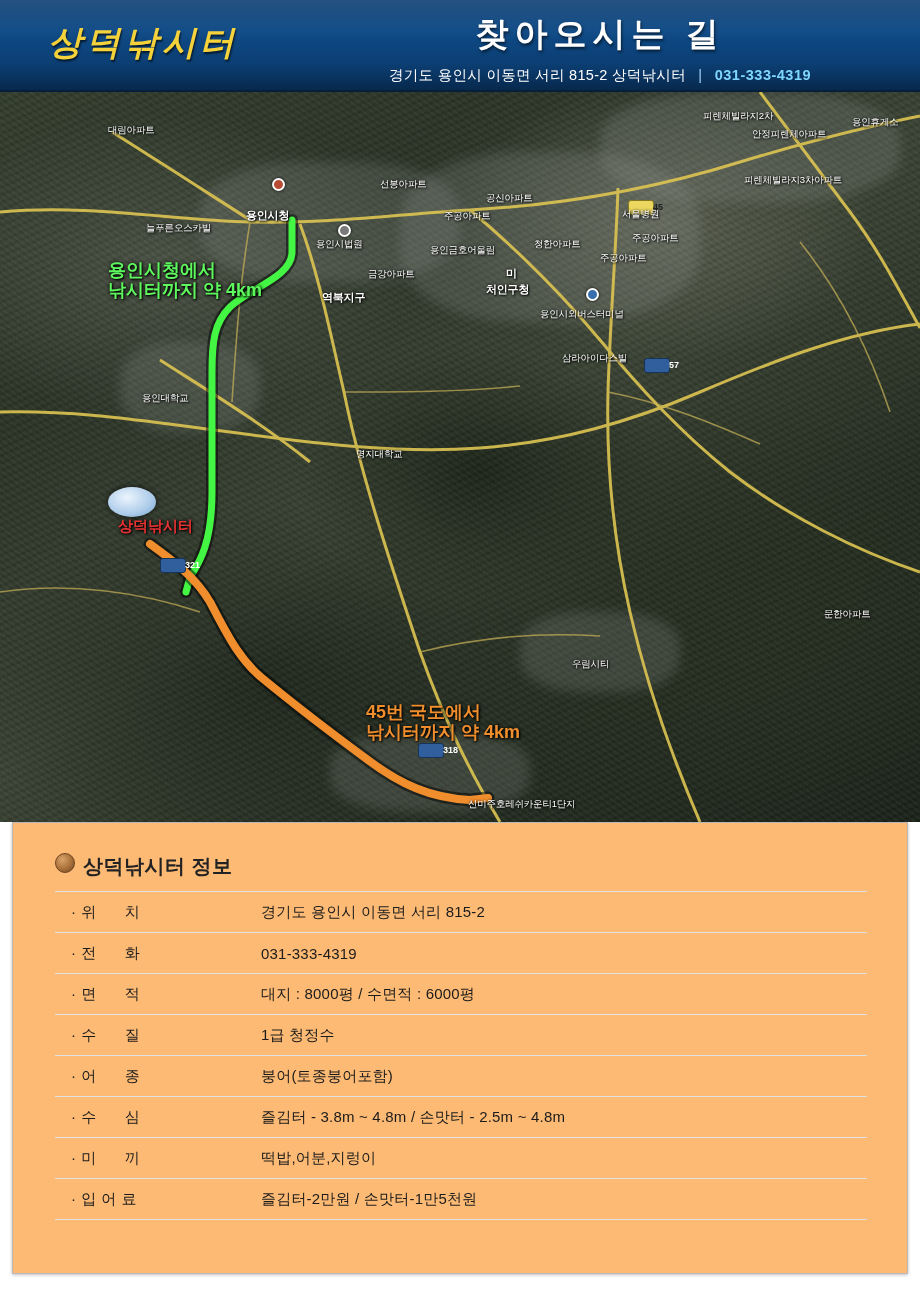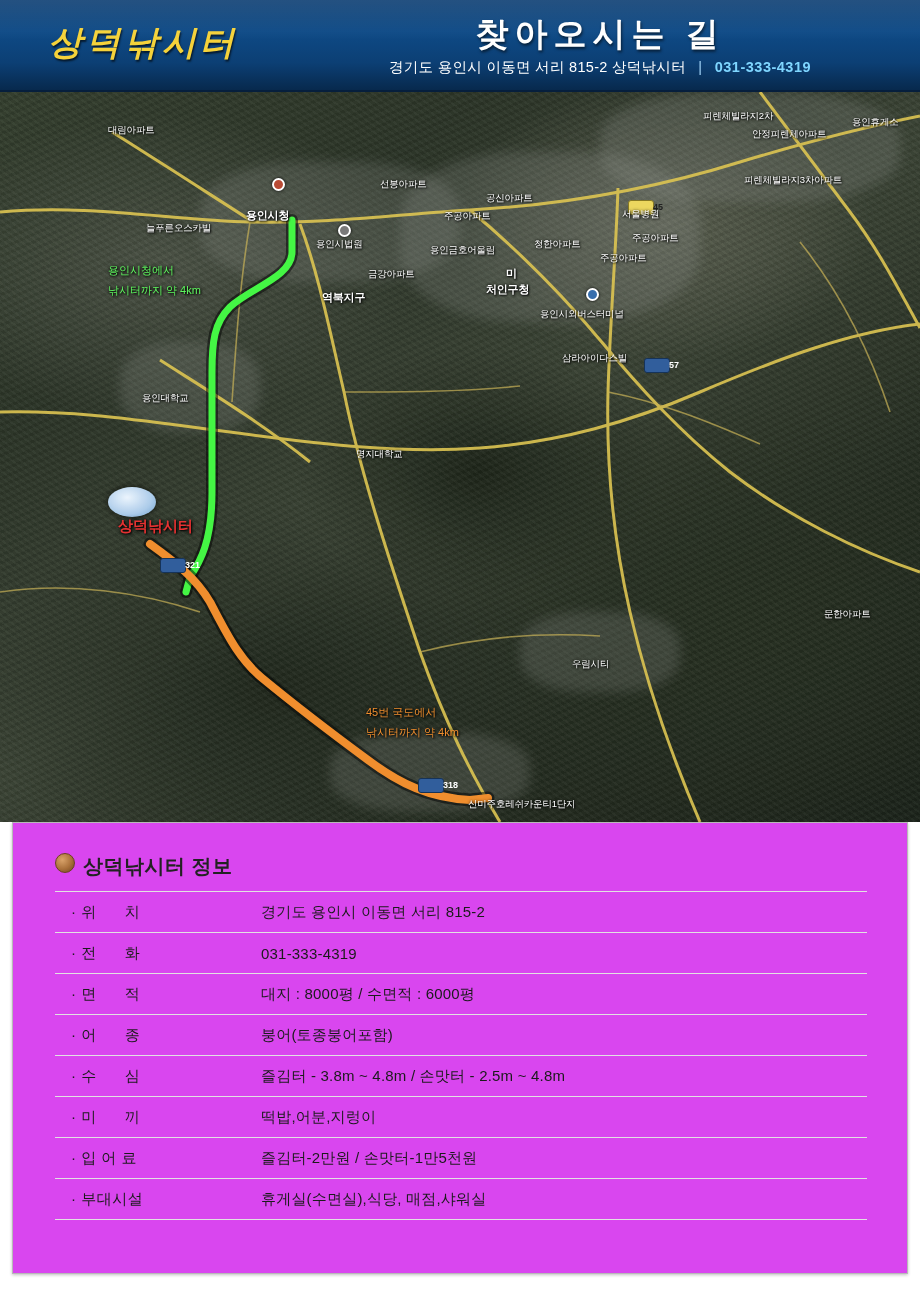--- a/index.html
+++ b/index.html
@@ -51,21 +51,21 @@
   }
   .main-title {
     font-size: 33px;
     font-weight: bold;
     color: #ffffff;
     letter-spacing: 6px;
     line-height: 44px;
     text-shadow: 1px 2px 3px rgba(0,0,0,0.6);
   }
   .sub-line {
-    margin-top: 2px;
+    margin-top: 10px;
     font-size: 14.5px;
     color: #ffffff;
     letter-spacing: 0.3px;
     white-space: nowrap;
   }
   .sub-sep { color: #9fd0f5; margin: 0 8px; }
   .sub-phone { color: #7fd6ff; font-weight: bold; letter-spacing: 0.5px; }
 
   
   .map {
@@ -126,22 +126,22 @@
     box-shadow: 0 0 3px #000;
   }
   .poi-dot.blue { background: #2f6fb8; }
   .poi-dot.gray { background: #7a7a7a; }
 
   
   .route-svg { position: absolute; inset: 0; width: 920px; height: 730px; }
 
   .route-note {
     position: absolute;
-    font-size: 11px;
-    font-weight: normal;
+    font-size: 18px;
+    font-weight: bold;
     line-height: 20px;
     white-space: nowrap;
     text-shadow: 1px 1px 2px #000, 0 0 4px #000;
   }
   .route-note.green { color: #4bff4b; }
   .route-note.orange { color: #ff8c1a; }
   .dest-label {
     position: absolute;
     font-size: 15px;
     font-weight: bold;
@@ -157,21 +157,21 @@
     box-shadow: 0 0 6px rgba(0,0,0,0.7);
   }
 
   
   .info-panel {
     position: absolute;
     left: 12px;
     top: 822px;
     width: 896px;
     height: 452px;
-    background: #d946ef;
+    background: #fdba74;
     border: 1px solid #b8b8b8;
     box-shadow: 0 1px 3px rgba(0,0,0,0.25);
   }
   .info-title {
     position: absolute;
     left: 70px; top: 30px;
     font-size: 20px;
     font-weight: bold;
     color: #222;
     letter-spacing: 0.5px;
@@ -269,21 +269,21 @@
     <div class="route-note green" style="left:108px;top:168px;">
       <div>용인시청에서</div>
       <div>낚시터까지 약 4km</div>
     </div>
     <div class="route-note orange" style="left:366px;top:610px;">
       <div>45번 국도에서</div>
       <div>낚시터까지 약 4km</div>
     </div>
 
     <div class="shield blue" style="left:160px;top:466px;">321</div>
-    <div class="shield blue" style="left:418px;top:686px;">318</div>
+    <div class="shield blue" style="left:418px;top:651px;">318</div>
     <div class="shield blue" style="left:644px;top:266px;">57</div>
     <div class="shield" style="left:628px;top:108px;">45</div>
 
     <div class="poi-dot" style="left:272px;top:86px;"></div>
     <div class="poi-dot gray" style="left:338px;top:132px;"></div>
     <div class="poi-dot blue" style="left:586px;top:196px;"></div>
 
     <div class="mlabel" style="left:703px;top:18px;">피렌체빌라지2차</div>
     <div class="mlabel" style="left:852px;top:24px;">용인휴게소</div>
     <div class="mlabel" style="left:752px;top:36px;">안정피렌체아파트</div>
@@ -325,36 +325,36 @@
       </tr>
       <tr>
         <td class="lbl">· 전      화</td>
         <td class="val">031-333-4319</td>
       </tr>
       <tr>
         <td class="lbl">· 면      적</td>
         <td class="val">대지 : 8000평 / 수면적 : 6000평</td>
       </tr>
       <tr>
+        <td class="lbl">· 수      질</td>
+        <td class="val">1급 청정수</td>
+      </tr>
+      <tr>
         <td class="lbl">· 어      종</td>
         <td class="val">붕어(토종붕어포함)</td>
       </tr>
       <tr>
         <td class="lbl">· 수      심</td>
         <td class="val">즐김터 - 3.8m ~ 4.8m / 손맛터 - 2.5m ~ 4.8m</td>
       </tr>
       <tr>
         <td class="lbl">· 미      끼</td>
         <td class="val">떡밥,어분,지렁이</td>
       </tr>
       <tr>
         <td class="lbl">· 입 어 료</td>
         <td class="val">즐김터-2만원 / 손맛터-1만5천원</td>
-      </tr>
-      <tr>
-        <td class="lbl">· 부대시설</td>
-        <td class="val">휴게실(수면실),식당, 매점,샤워실</td>
       </tr>
     </tbody>
       </table>
   </div>
 
 </div>
 
 </body></html>

